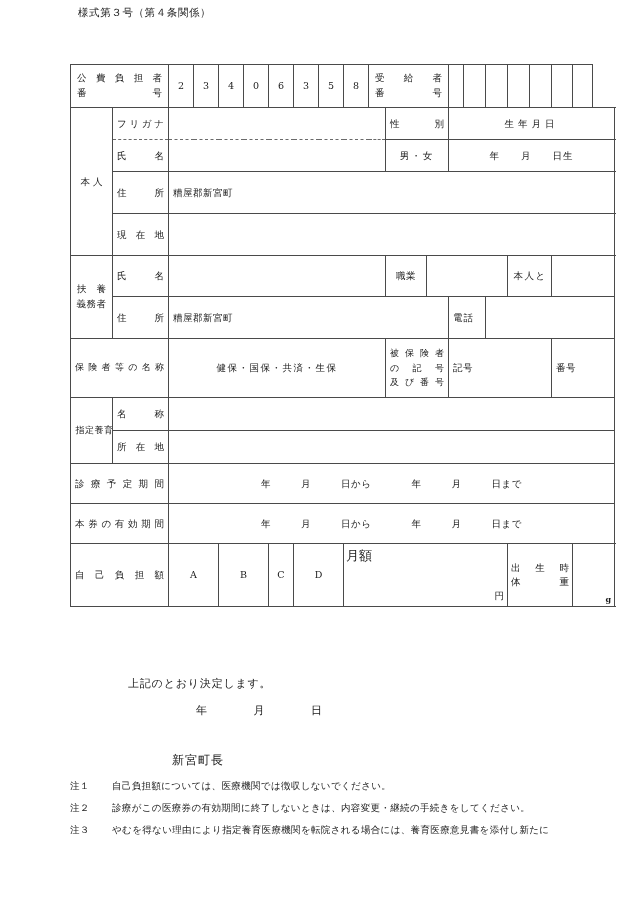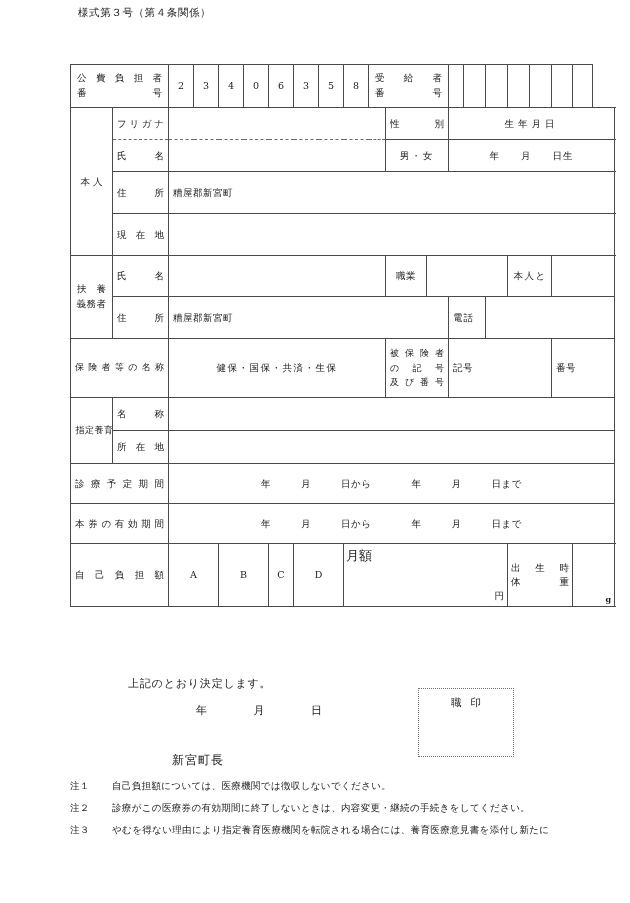--- a/index.html
+++ b/index.html
@@ -453,23 +453,20 @@
   <div class="decide">上記のとおり決定します。</div>
 
   <div class="date-line">
     <span class="d-y">年</span>
     <span class="d-m">月</span>
     <span>日</span>
   </div>
 
   <div class="mayor">新宮町長</div>
 
-  <div class="stamp-box">
-    <div class="stamp-text">職印</div>
-  </div>
 
   <div class="notes">
     <div class="note">
       <span class="note-k">注１</span>
       <span class="note-t">自己負担額については、医療機関では徴収しないでください。</span>
     </div>
     <div class="note">
       <span class="note-k">注２</span>
       <span class="note-t">診療がこの医療券の有効期間に終了しないときは、内容変更・継続の手続きをしてください。</span>
     </div>

